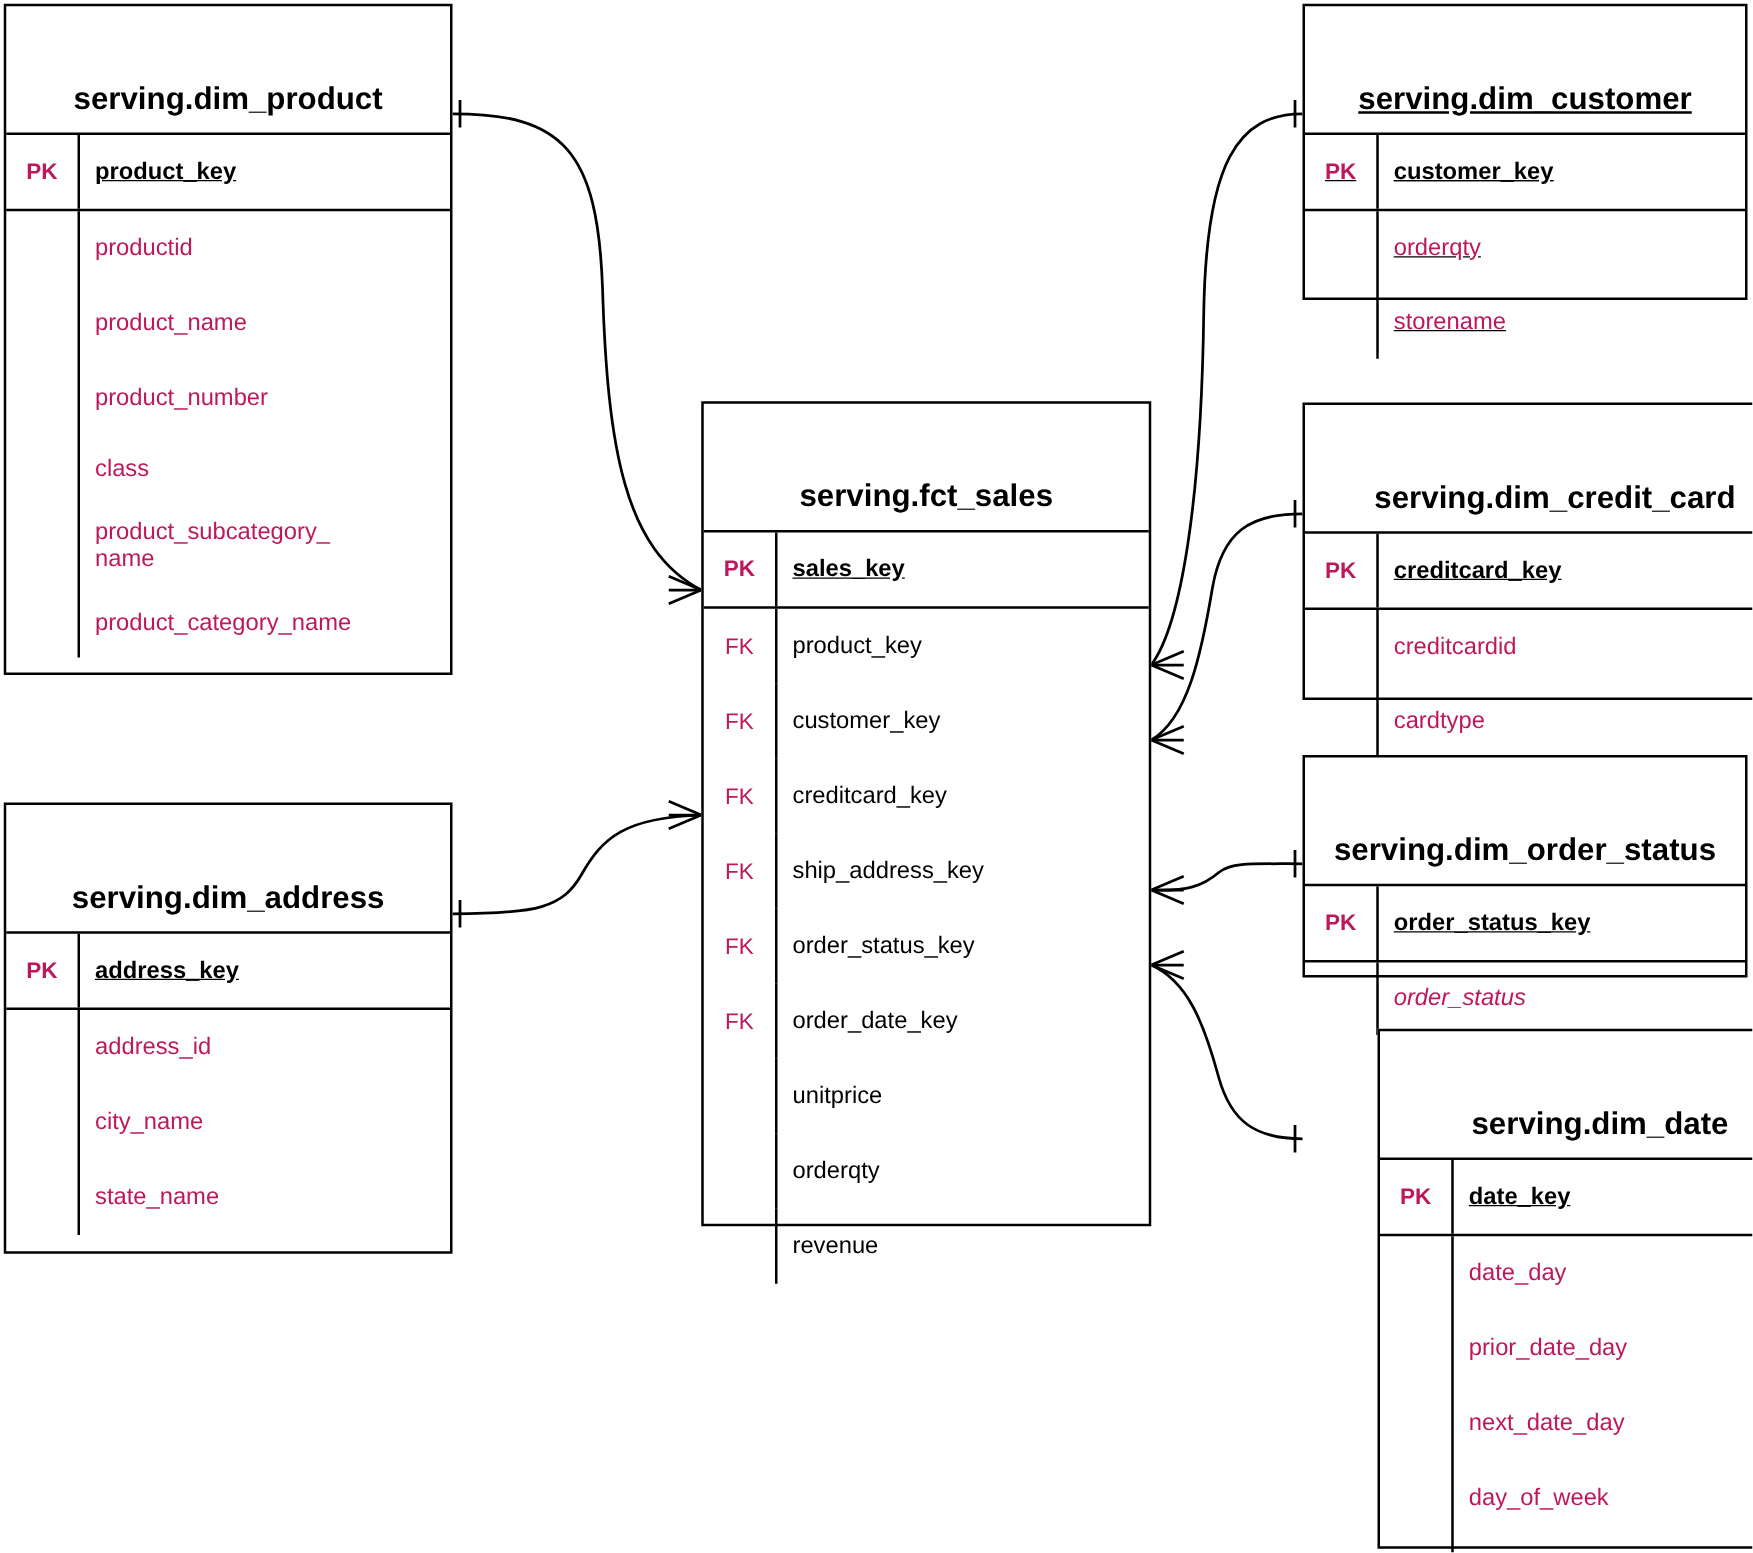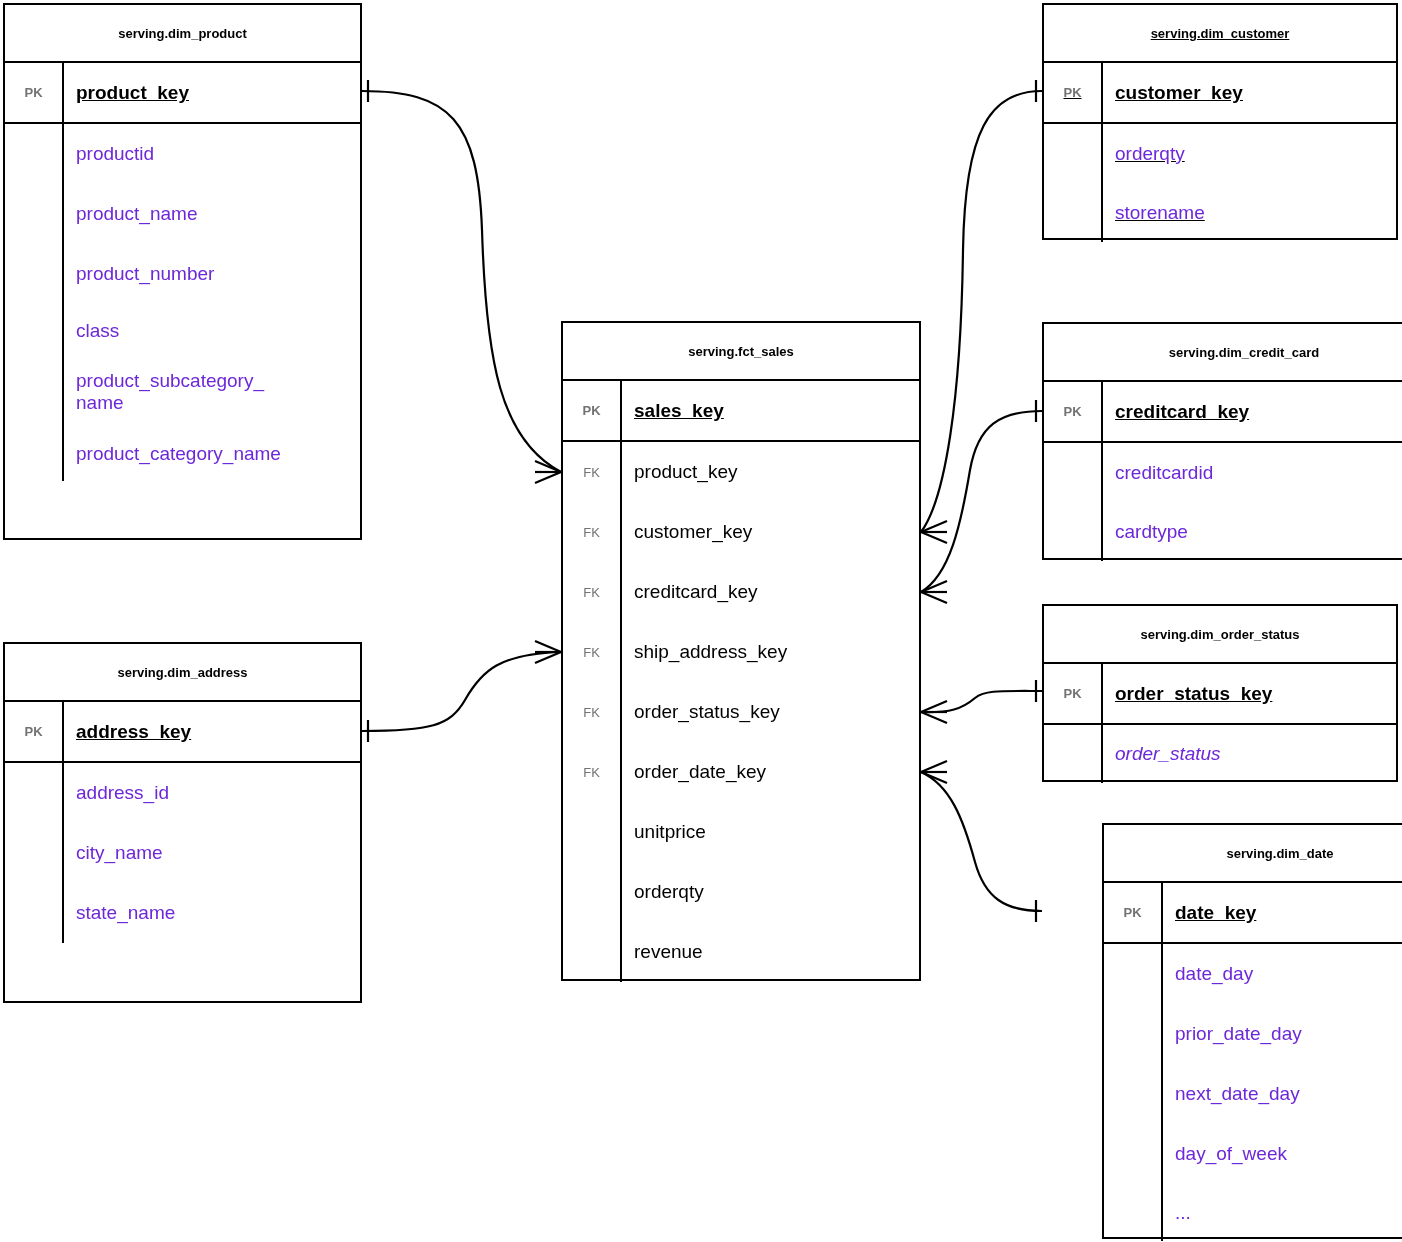--- a/index.html
+++ b/index.html
@@ -20,47 +20,48 @@
     position: absolute;
     border: 2px solid #000000;
     background: #ffffff;
     box-sizing: border-box;
   }
   .entity-title {
     height: 58px;
     line-height: 58px;
     text-align: center;
     font-weight: bold;
-    font-size: 13px;
+    font-size: 25px;
     color: #000000;
     border-bottom: 2px solid #000000;
     box-sizing: border-box;
     white-space: nowrap;
+    margin-top: 45px;
   }
   .row {
     display: flex;
     box-sizing: border-box;
     align-items: center;
   }
   .row.pk-row {
     height: 61px;
     border-bottom: 2px solid #000000;
   }
   .row.attr-row {
     min-height: 60px;
   }
   .keycell {
     width: 59px;
     flex: 0 0 59px;
     align-self: stretch;
     display: flex;
     align-items: center;
     justify-content: center;
-    font-size: 13px;
-    color: #737373;
+    font-size: 18px;
+    color: #be185d;
     border-right: 2px solid #000000;
     box-sizing: border-box;
   }
   .keycell.bold {
     font-weight: bold;
   }
   .namecell {
     flex: 1 1 auto;
     padding-left: 12px;
     padding-right: 16px;
@@ -82,21 +83,21 @@
     border-right: 2px solid #000000;
     box-sizing: border-box;
   }
   .attrs-list {
     flex: 1 1 auto;
     display: flex;
     flex-direction: column;
   }
   .attr {
     font-size: 19px;
-    color: #6d28d9;
+    color: #be185d;
     padding-left: 12px;
     padding-right: 24px;
     display: flex;
     align-items: center;
     box-sizing: border-box;
   }
   #links {
     position: absolute;
     left: 0;
     top: 0;

